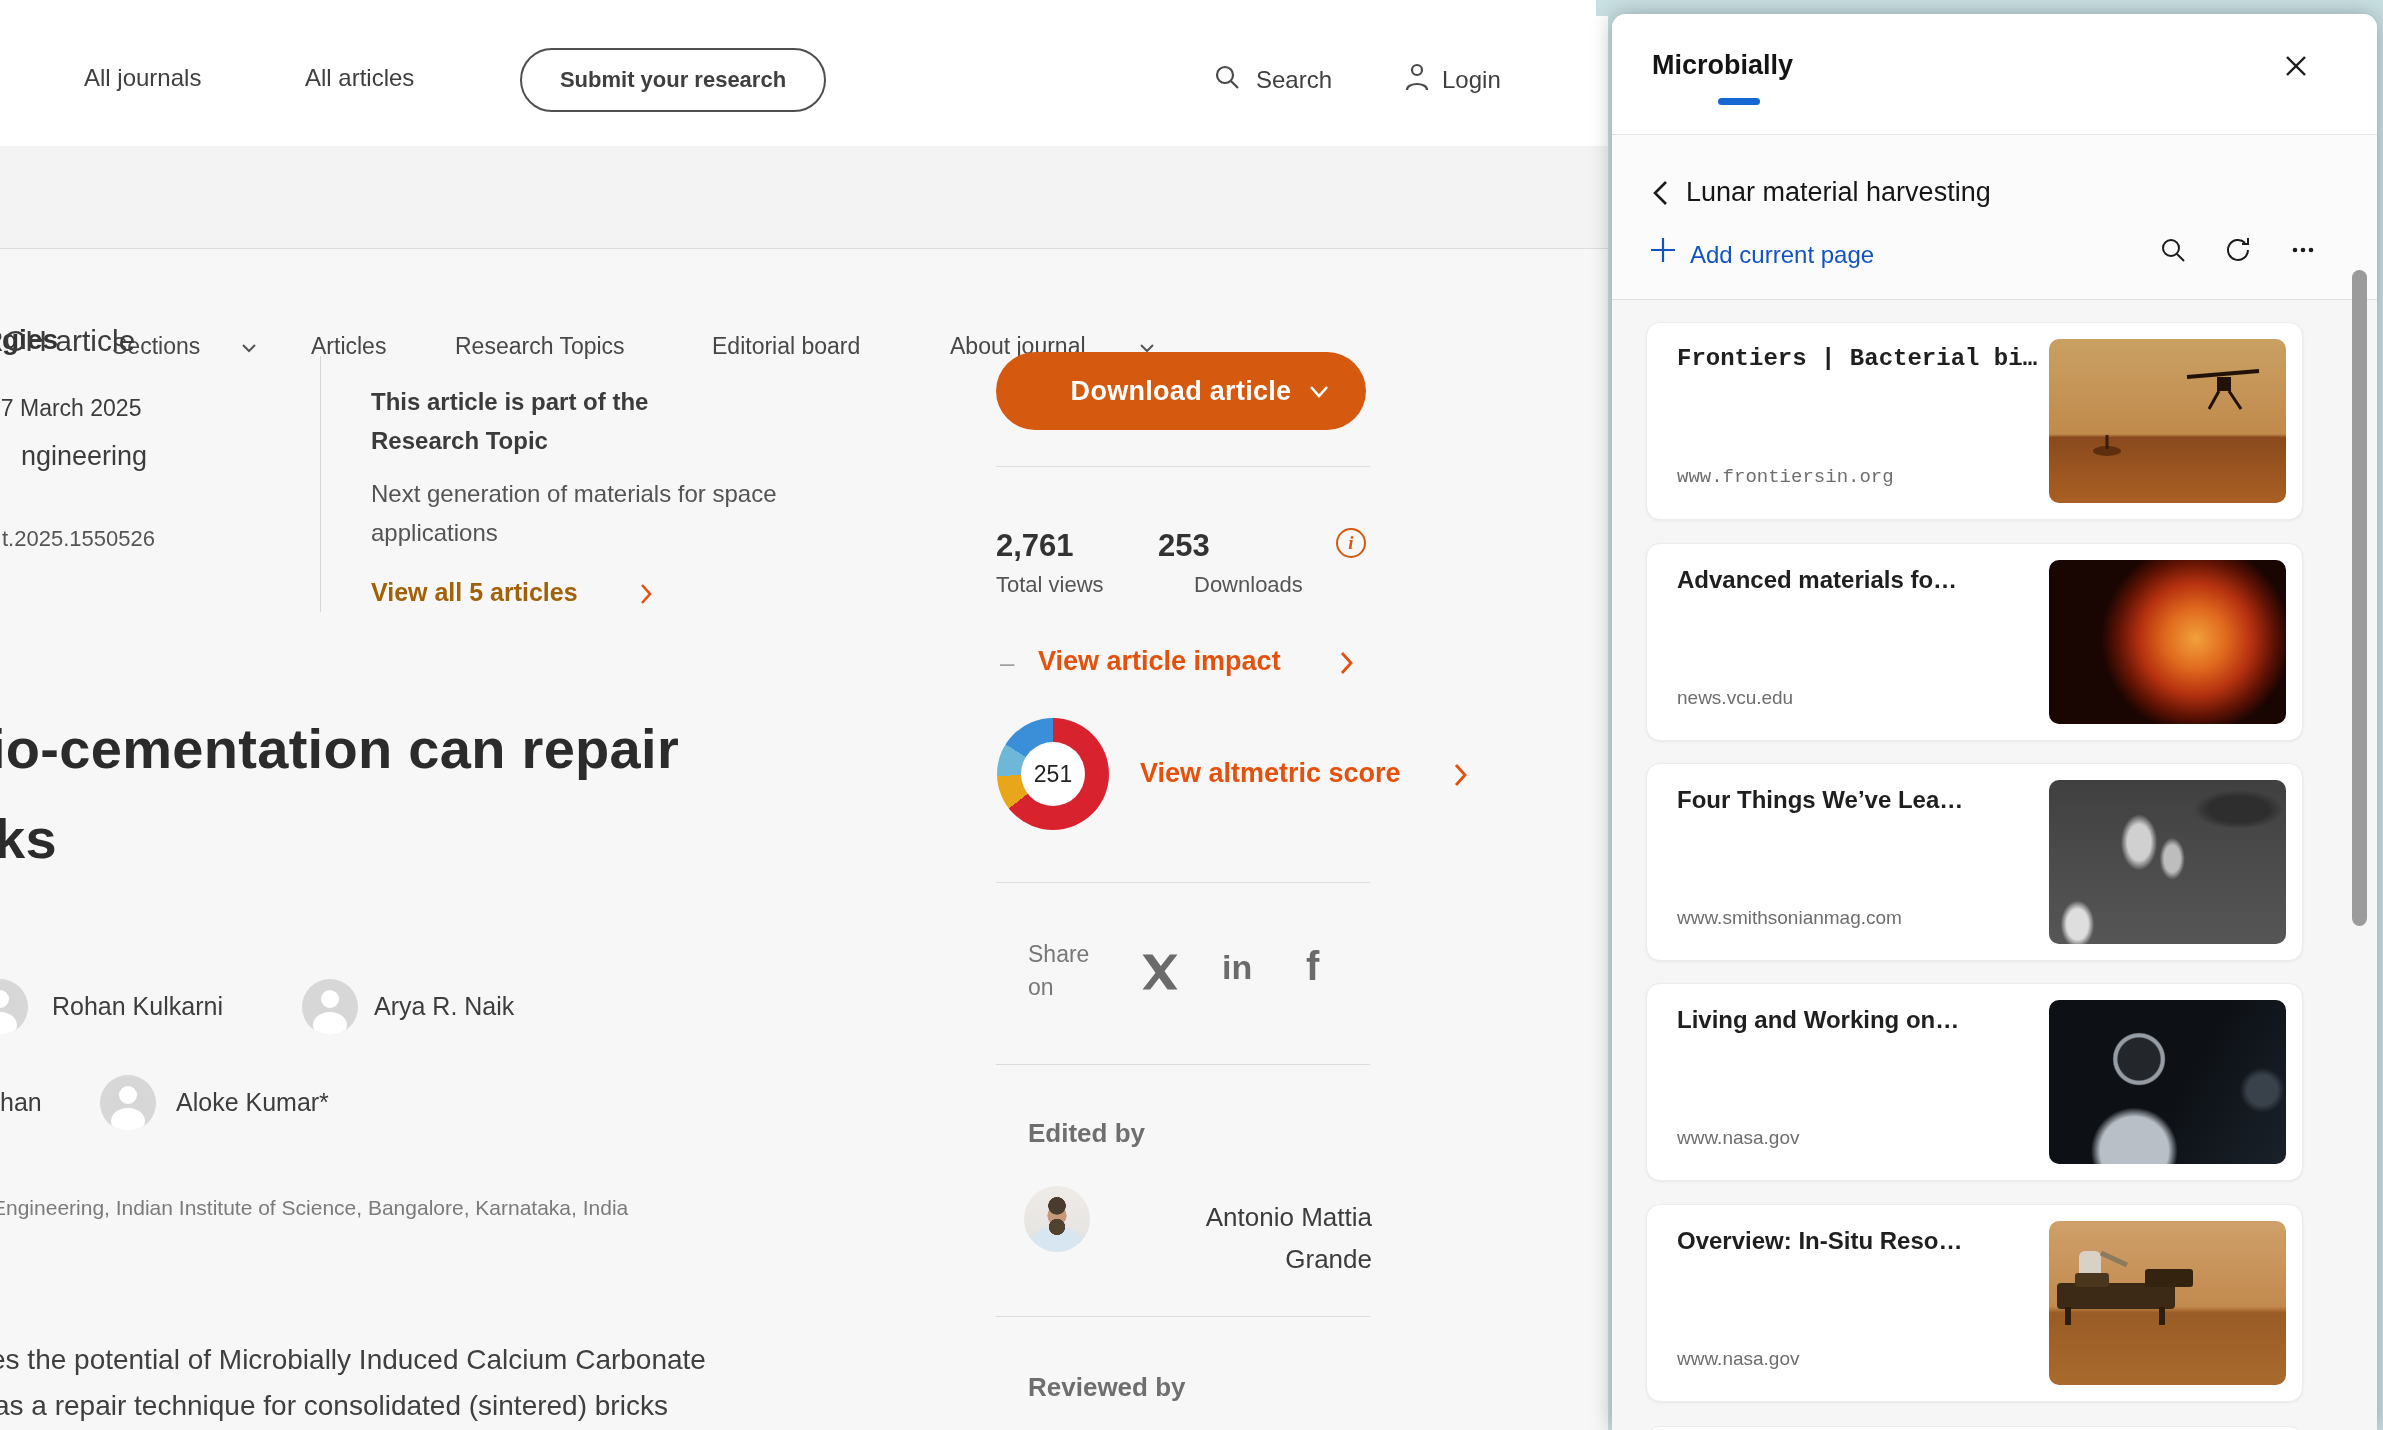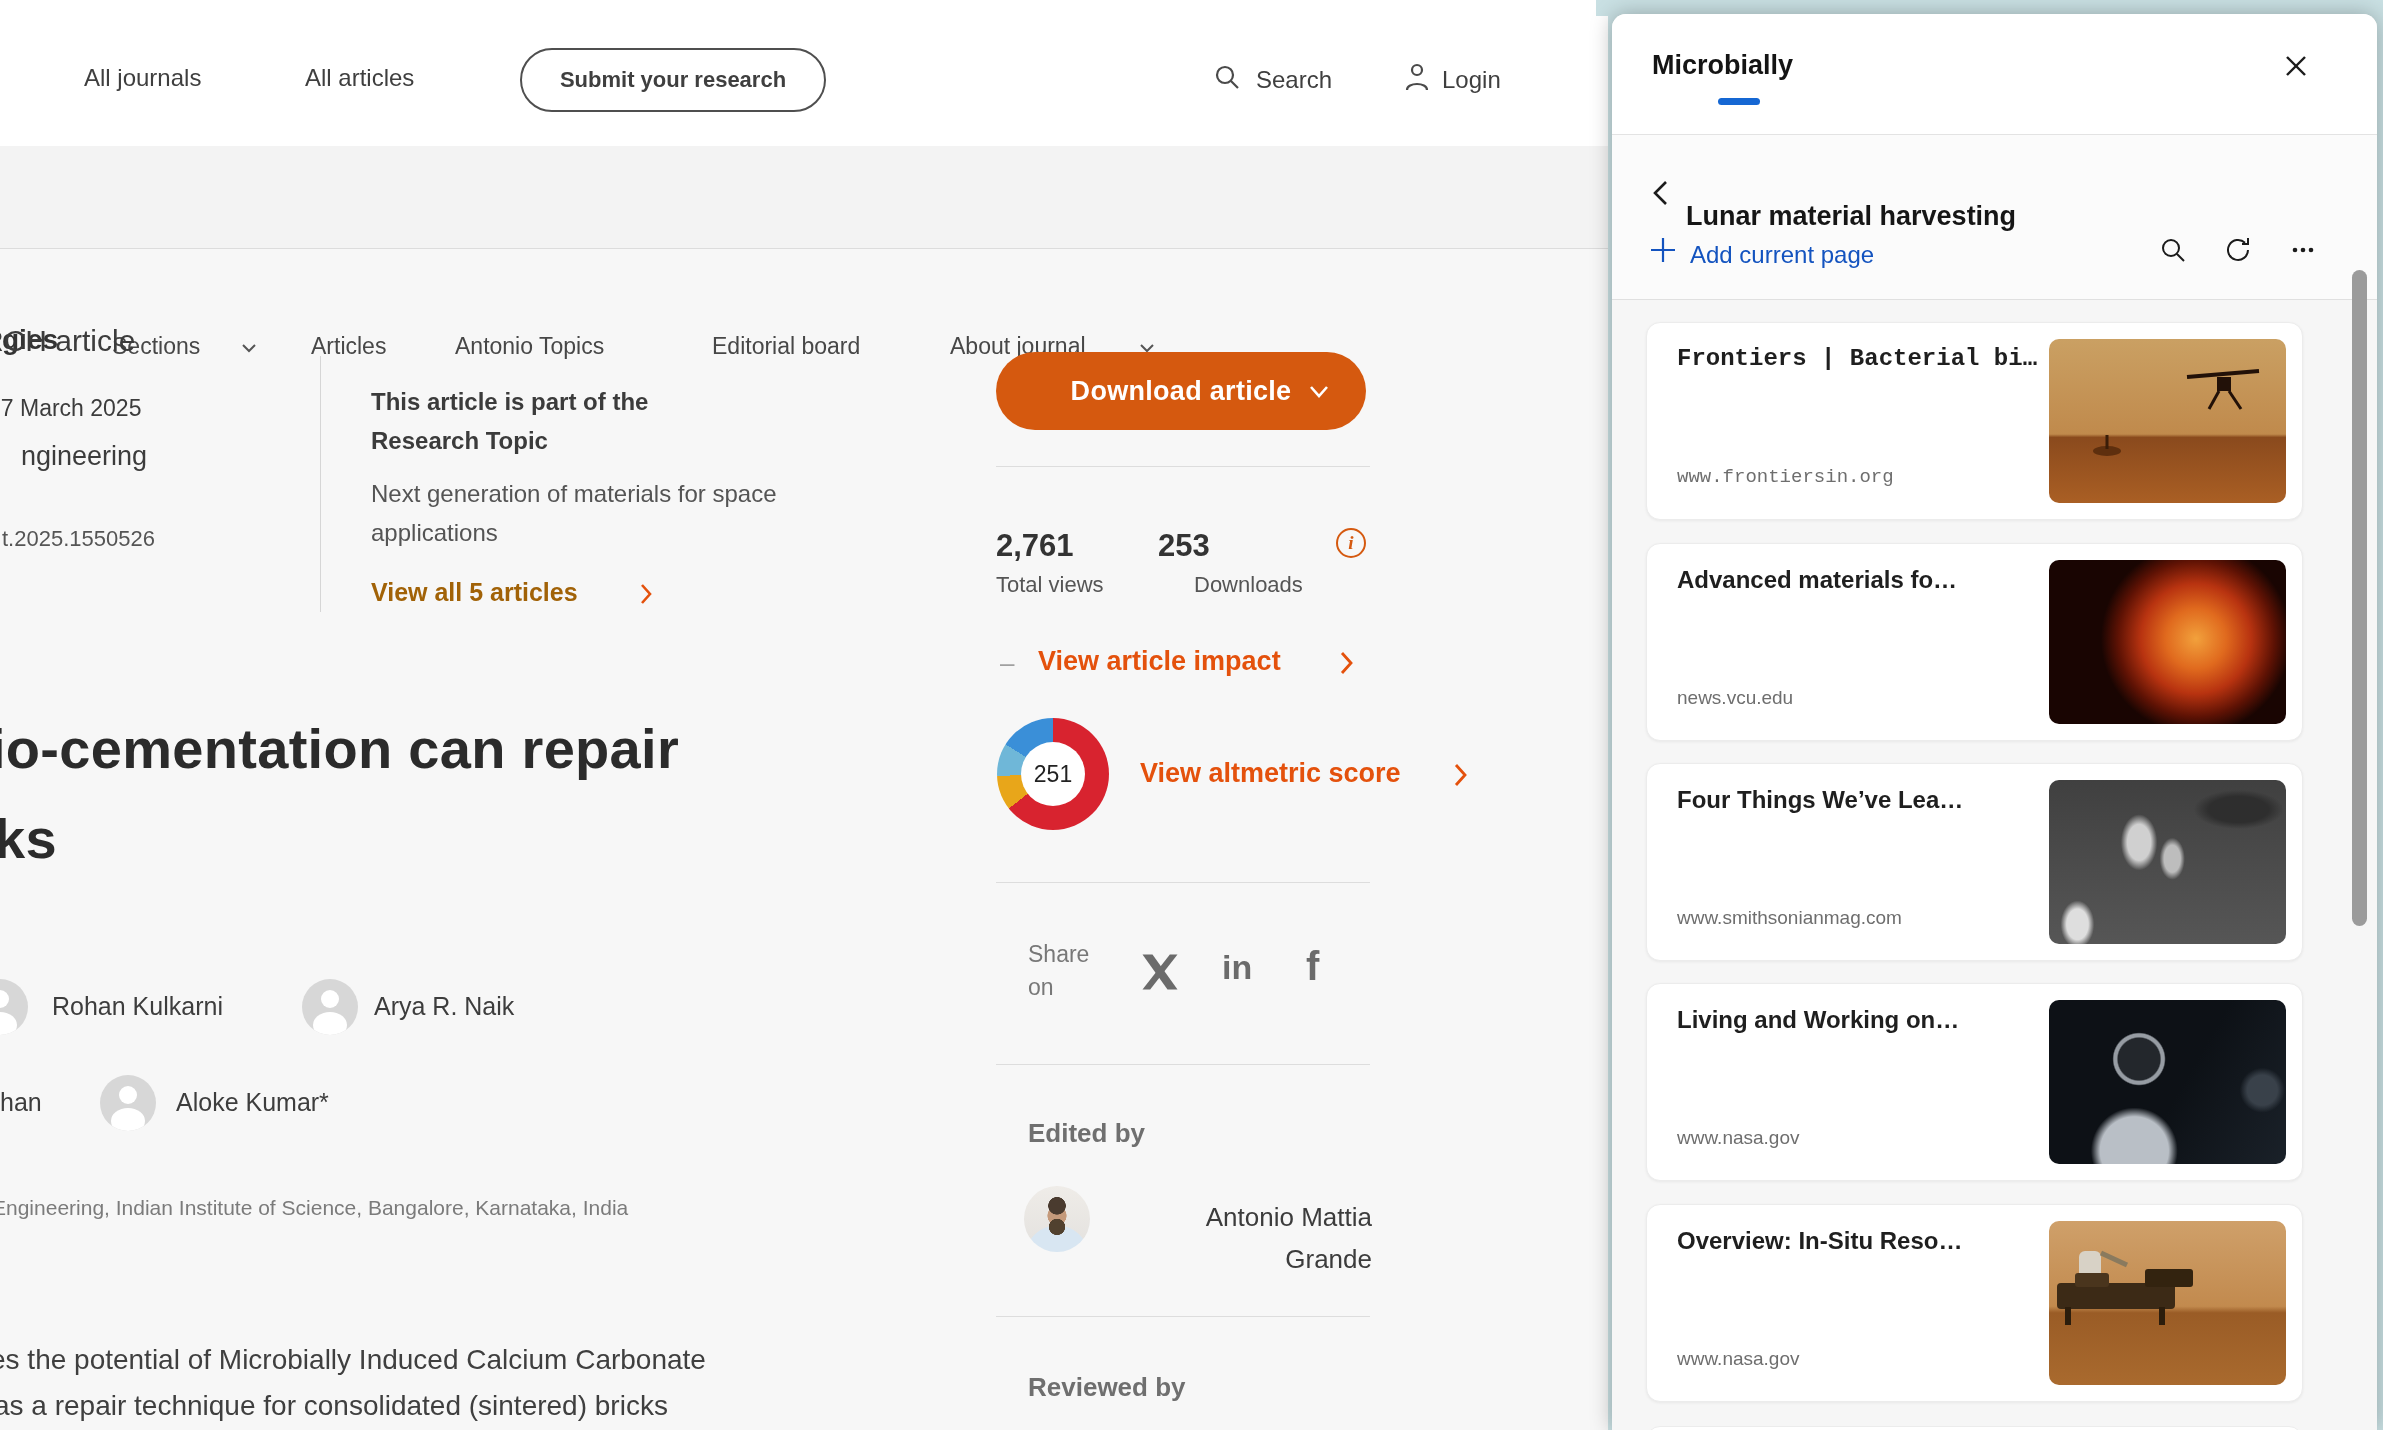--- a/index.html
+++ b/index.html
@@ -55,21 +55,21 @@
 
   
   #teal-top{position:absolute;left:1596px;top:0;width:787px;height:16px;background:#c9e0e3;}
   #panel{position:absolute;left:1612px;top:14px;width:765px;height:1416px;background:#f6f6f6;border-radius:14px 14px 0 0;box-shadow:0 0 22px rgba(0,0,0,.28);overflow:hidden;}
   .p-header{position:absolute;left:0;top:0;width:765px;height:121px;background:#fff;border-bottom:1px solid #e3e3e3;box-sizing:border-box;}
   .p-title{position:absolute;left:40px;top:36px;font-size:27px;font-weight:700;color:#141414;}
   .p-tabbar{position:absolute;left:106px;top:84px;width:42px;height:7px;border-radius:4px;background:#1567d3;}
   .p-close{position:absolute;left:668px;top:36px;width:32px;height:32px;cursor:pointer;}
   .p-sub{position:absolute;left:0;top:121px;width:765px;height:165px;background:#fbfbfb;border-bottom:1px solid #e0e0e0;box-sizing:border-box;}
   .p-back{position:absolute;left:36px;top:42px;width:26px;height:32px;}
-  .p-name{position:absolute;left:74px;top:42px;font-size:27px;font-weight:700;color:#161616;white-space:nowrap;margin-top:24px;}
+  .p-name{position:absolute;left:74px;top:42px;font-size:27px;font-weight:400;color:#161616;white-space:nowrap;}
   .p-add-plus{position:absolute;left:36px;top:100px;width:30px;height:30px;}
   .p-add{position:absolute;left:78px;top:106px;font-size:24px;color:#1353bf;white-space:nowrap;}
   .p-tool{position:absolute;top:100px;width:30px;height:30px;}
   .card{position:absolute;left:34px;width:657px;height:198px;background:#fff;border:1px solid #ececec;border-radius:14px;box-shadow:0 1px 3px rgba(0,0,0,.06);box-sizing:border-box;}
   .card-title{position:absolute;left:30px;top:22px;font-size:24px;font-weight:700;color:#1f1f1f;white-space:nowrap;}
   .card-url{position:absolute;left:30px;top:143px;font-size:19px;color:#6e6e6e;white-space:nowrap;}
   .thumb{position:absolute;right:16px;top:16px;width:237px;height:164px;border-radius:10px;overflow:hidden;}
   .thumb svg{position:absolute;left:0;top:0;}
   .t-heli{background:linear-gradient(180deg,#caa063 0%,#c08a4c 58%,#8a4a1d 60%,#aa5f24 100%);}
   .t-planet{background:radial-gradient(circle 100px at 62% 48%, #f2a13c 0%, #e06a1e 30%, #b83310 55%, #5e1204 78%, #190502 95%),#0a0404;}
@@ -113,21 +113,21 @@
       <span class="navlink" style="left:1442px;top:66px;">Login</span>
     </div>
 
     <div class="subnav">
       <span class="brand">gies</span>
       <span class="subitem" style="left:112px;">Sections</span>
       <svg class="abs" style="left:240px;top:195px;" width="18" height="14" viewBox="0 0 18 14">
           <polyline points="3,4 9,10 15,4" fill="none" stroke="#555" stroke-width="2"></polyline>
         </svg>
       <span class="subitem" style="left:311px;">Articles</span>
-      <span class="subitem" style="left:455px;">Antonio Topics</span>
+      <span class="subitem" style="left:455px;">Research Topics</span>
       <span class="subitem" style="left:712px;">Editorial board</span>
       <span class="subitem" style="left:950px;">About journal</span>
       <svg class="abs" style="left:1138px;top:195px;" width="18" height="14" viewBox="0 0 18 14">
           <polyline points="3,4 9,10 15,4" fill="none" stroke="#555" stroke-width="2"></polyline>
         </svg>
     </div>
 
     <div class="meta-frag" style="left:-18px;top:324px;font-size:30px;">RCH article</div>
     <div class="meta-frag" style="left:-12px;top:395px;font-size:23px;">27 March 2025</div>
     <div class="meta-frag" style="left:0px;top:441px;font-size:27px;margin-left:21px;">ngineering</div>

